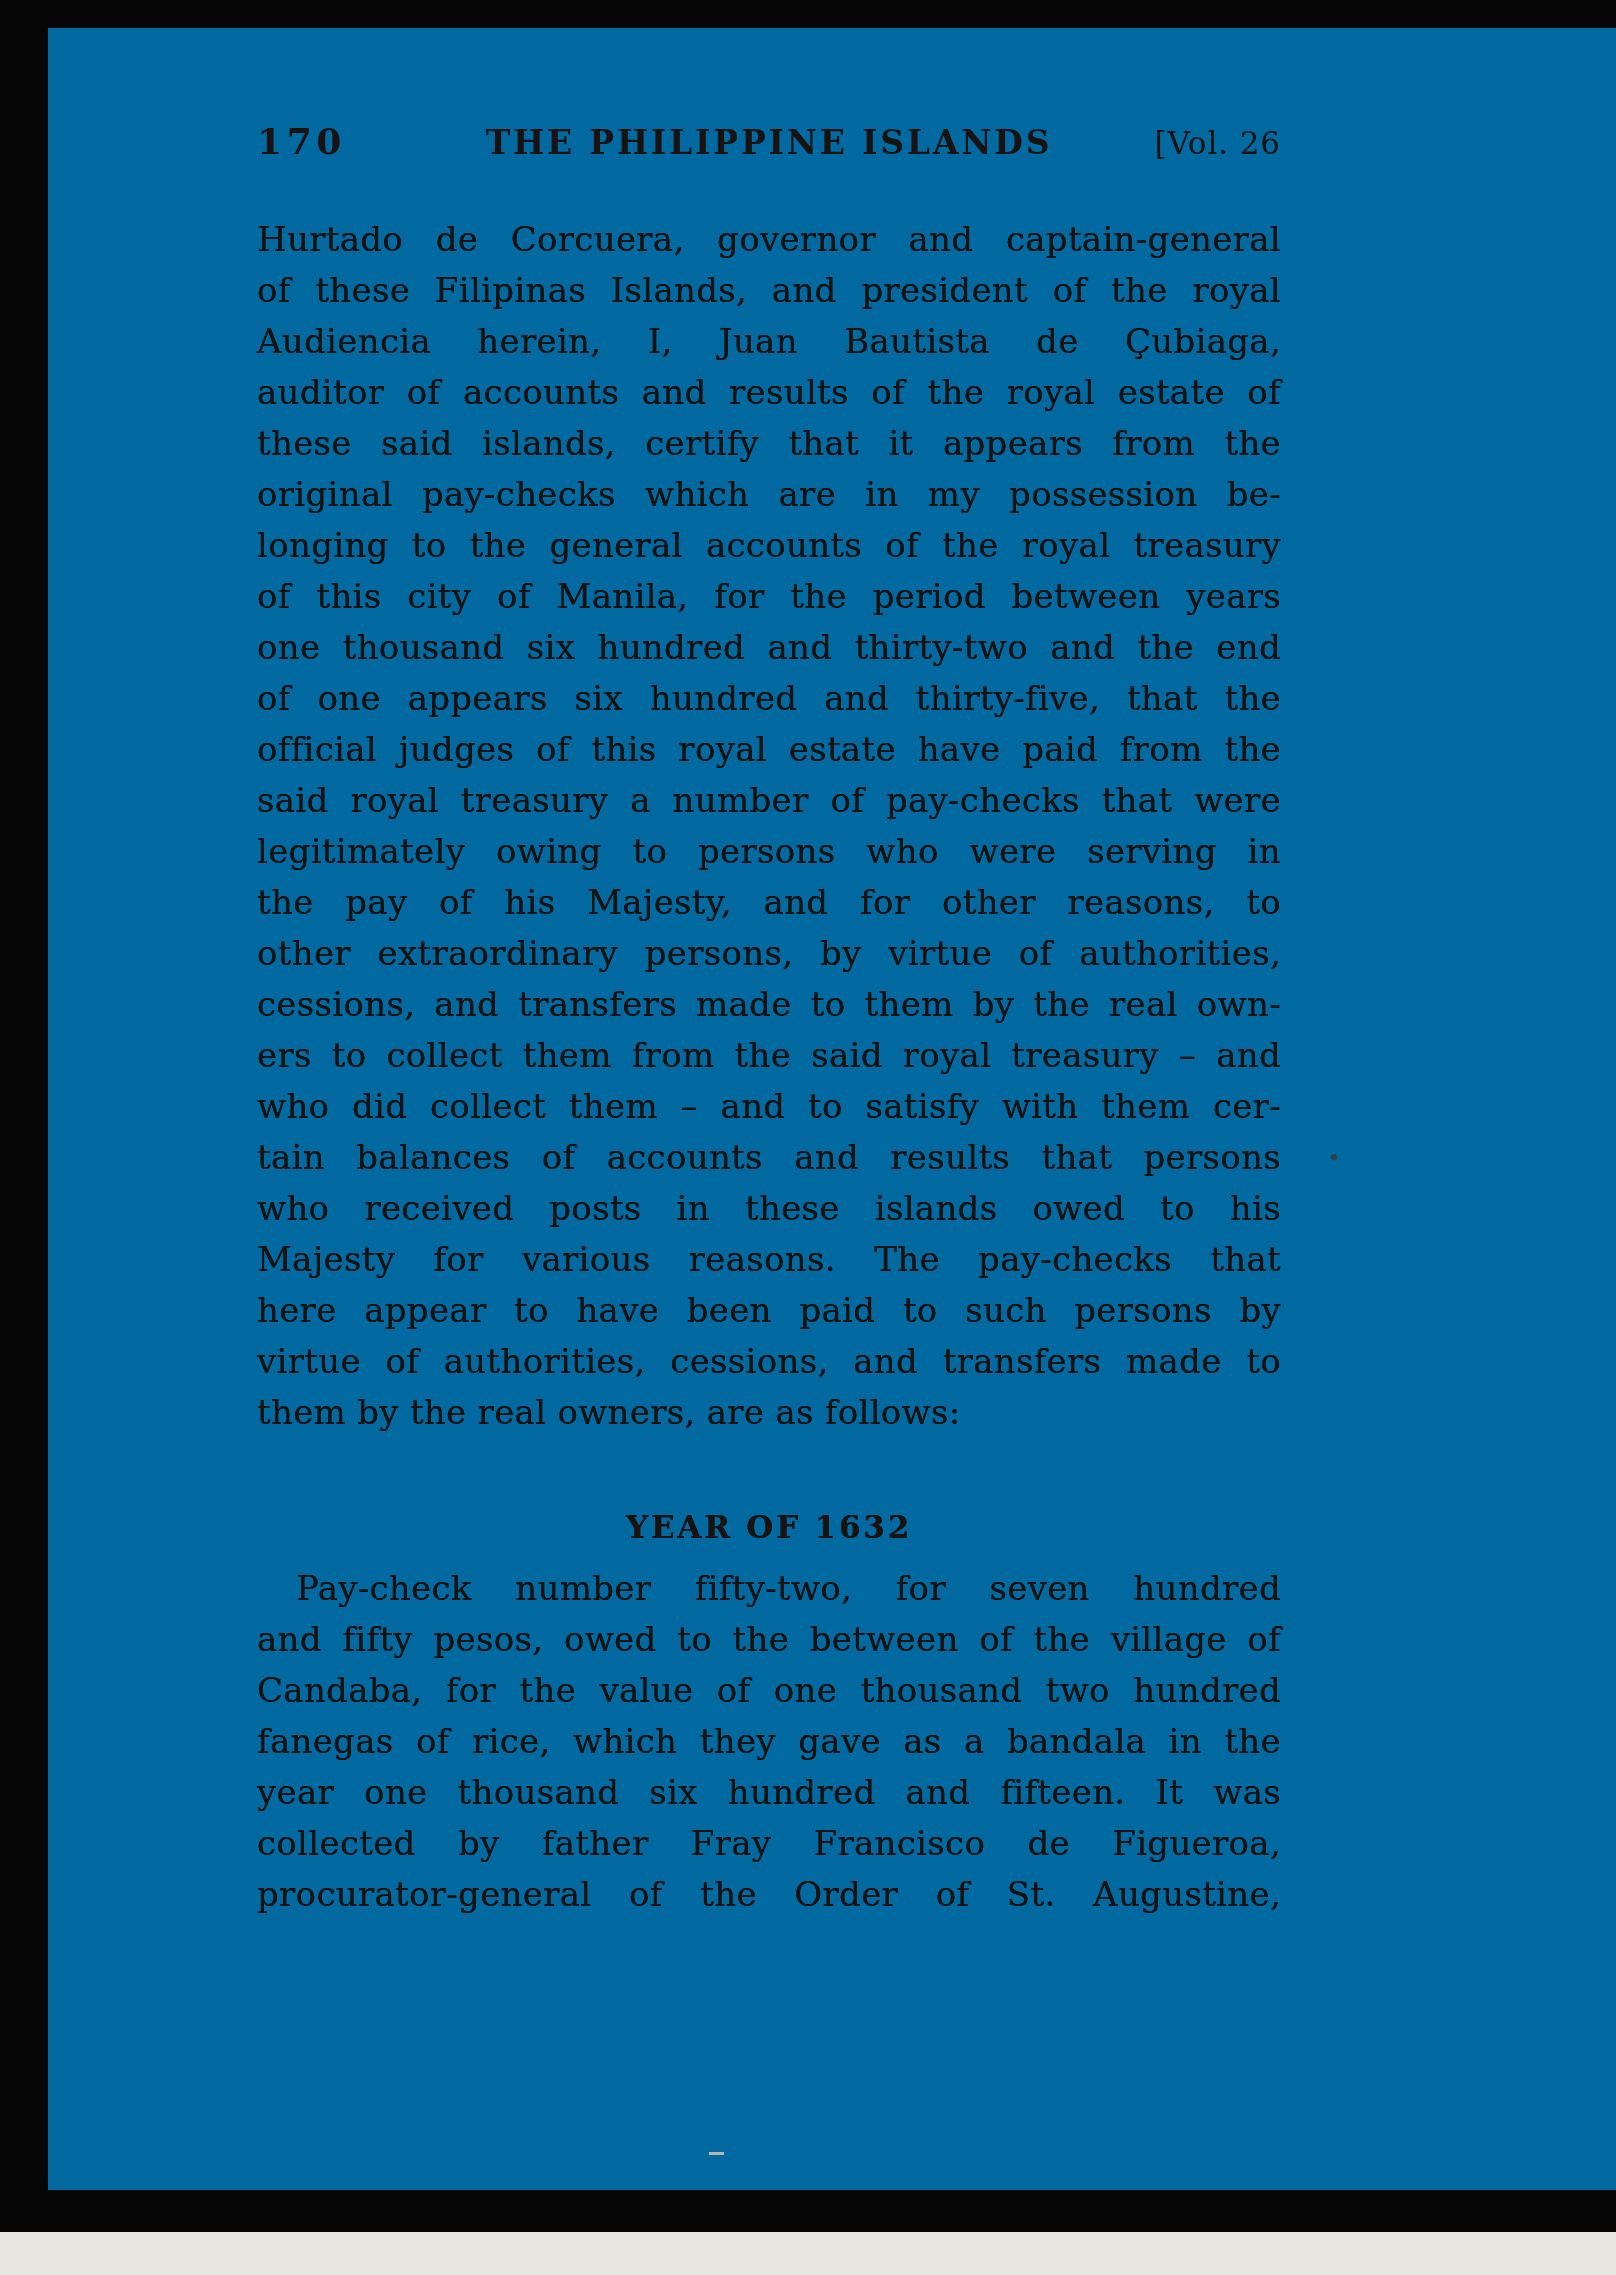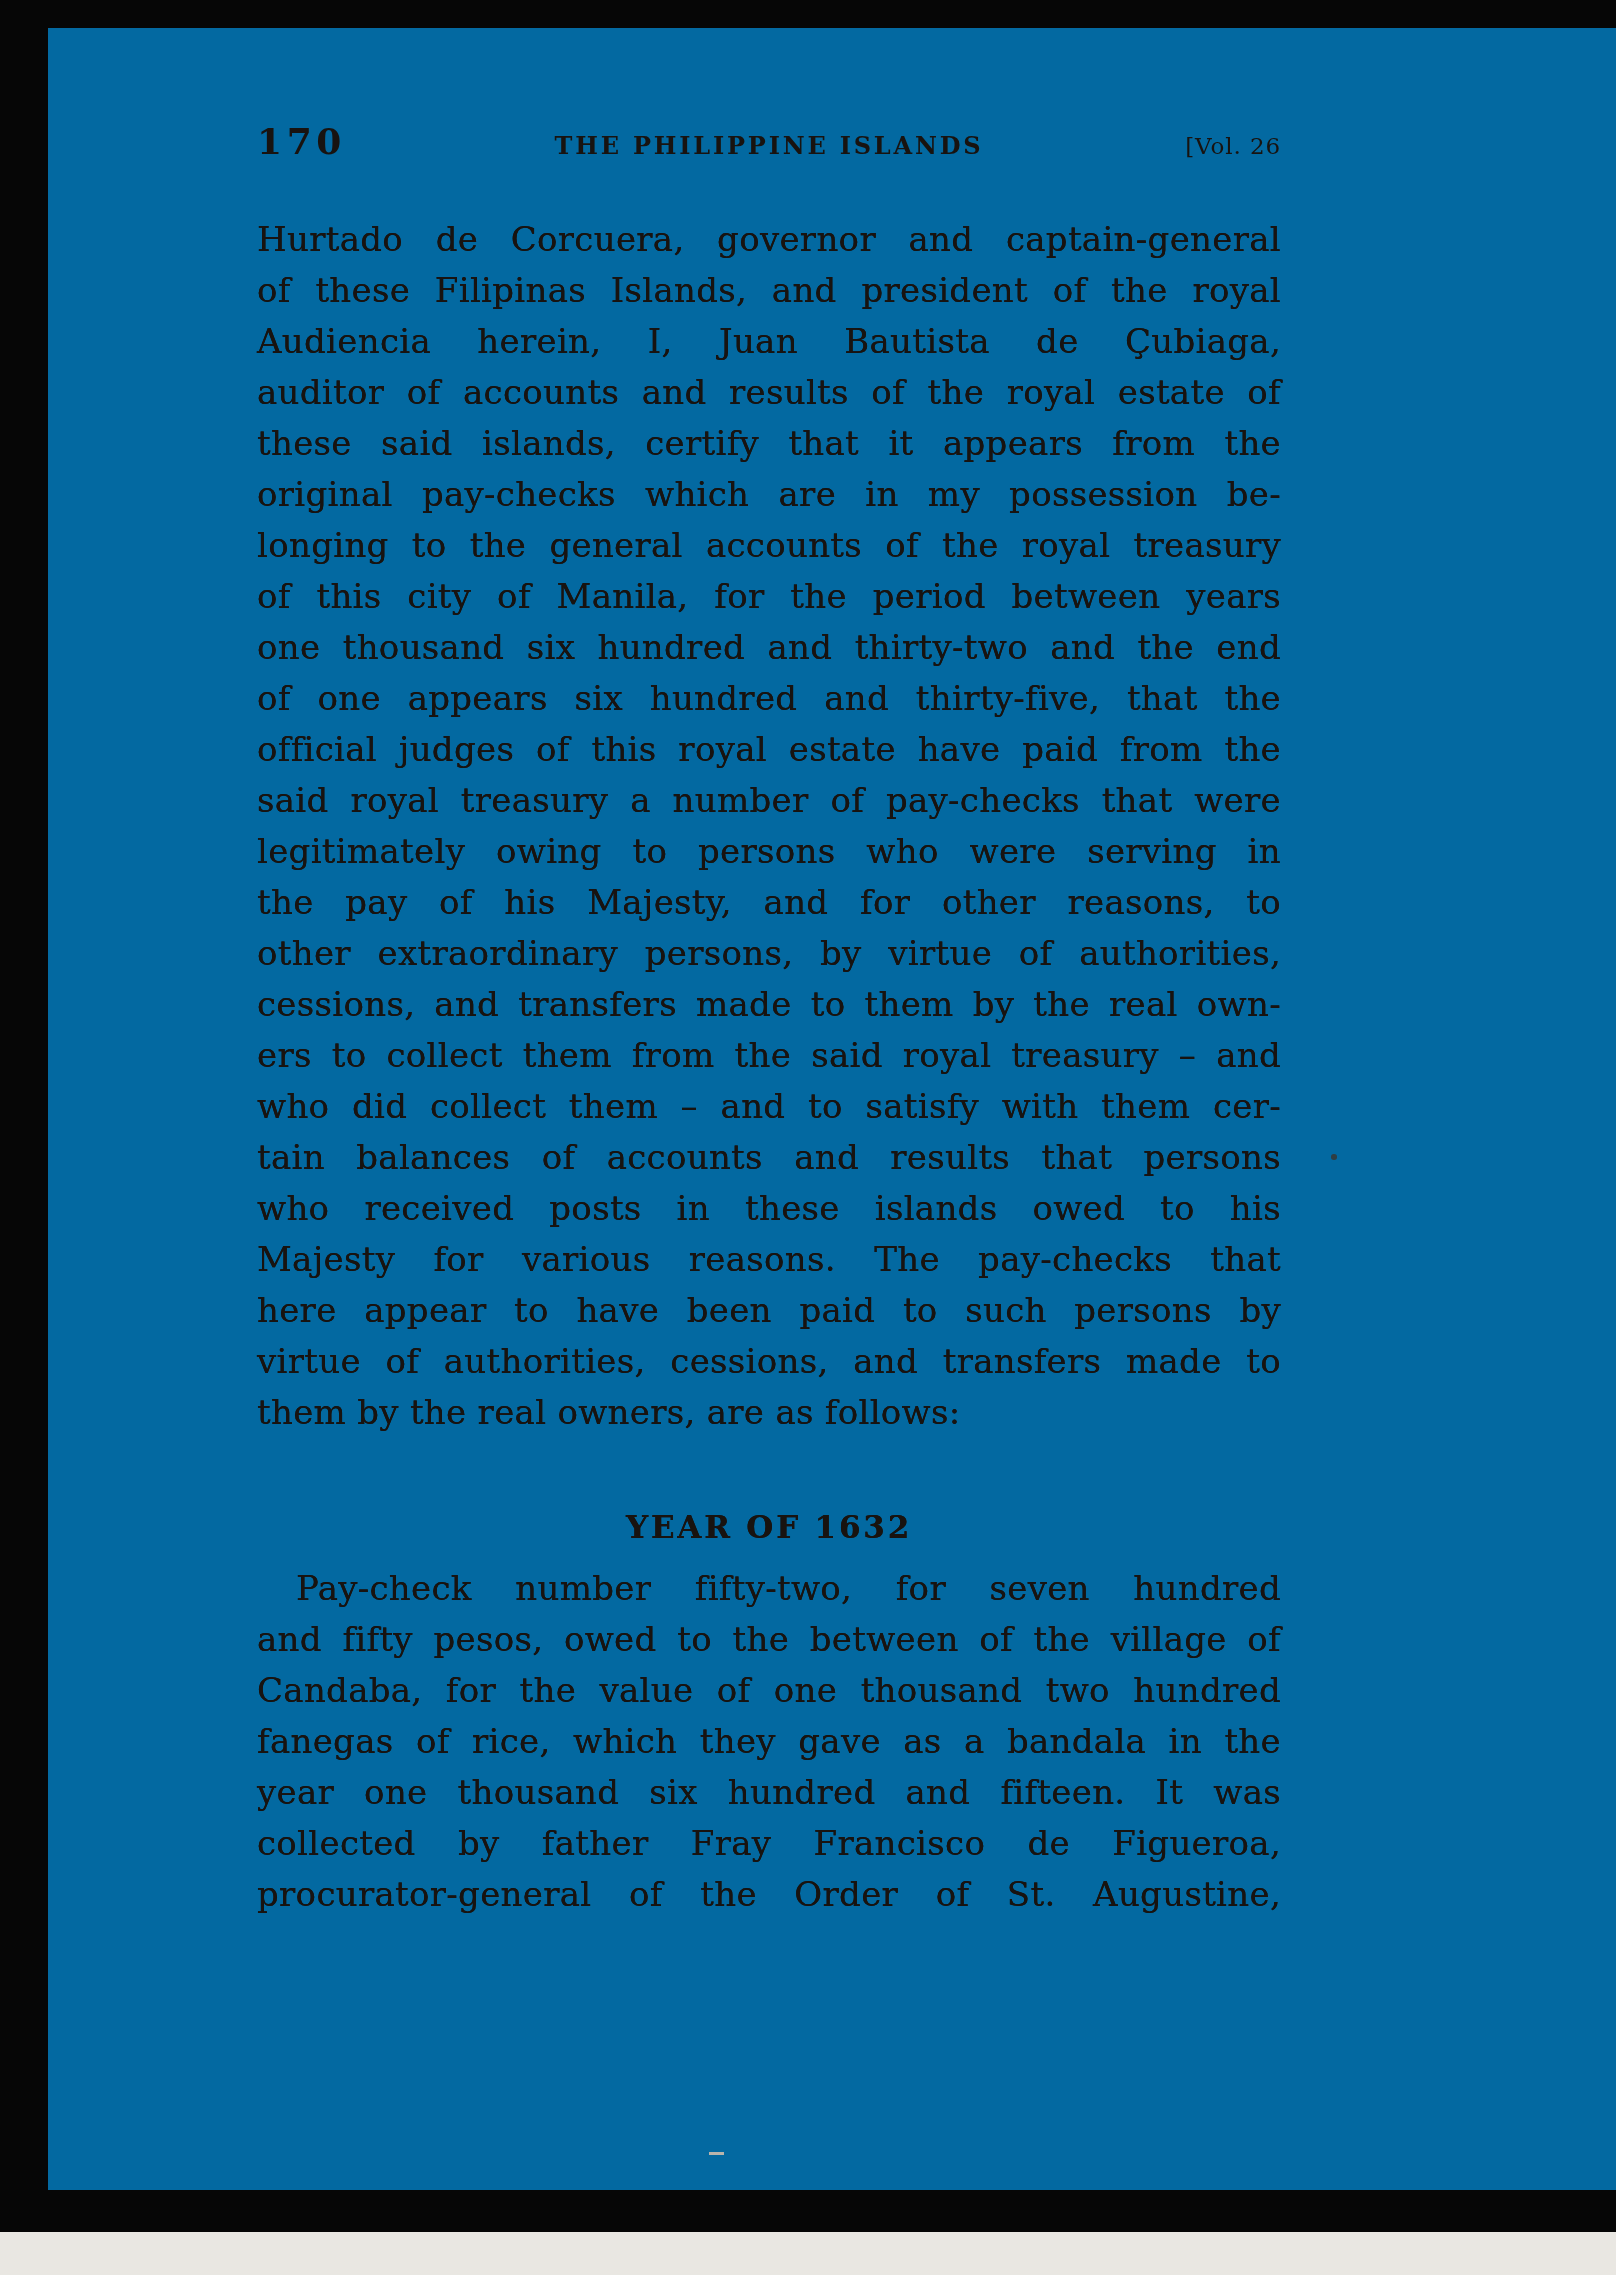--- a/index.html
+++ b/index.html
@@ -42,28 +42,28 @@
     align-items: baseline;
   }
   .page-number {
     justify-self: start;
     font-size: 36px;
     font-weight: 600;
     letter-spacing: 4.6px;
   }
   .head-title {
     justify-self: center;
-    font-size: 24px;
+    font-size: 33px;
     font-weight: 700;
     letter-spacing: 2.8px;
     white-space: nowrap;
   }
   .volume-label {
     justify-self: end;
-    font-size: 23px;
+    font-size: 31px;
     letter-spacing: 0.9px;
     margin-left: 41px;
   }
   
   .text-column {
     position: absolute;
     left: 257px; top: 214px;
     width: 1024px;
   }
   .paragraph { display: block; }

